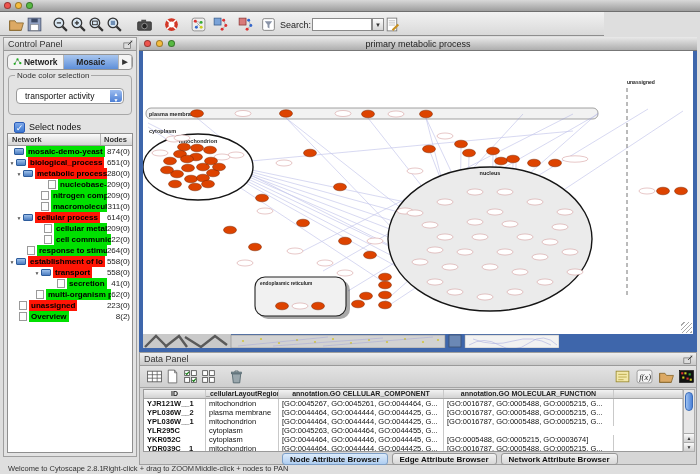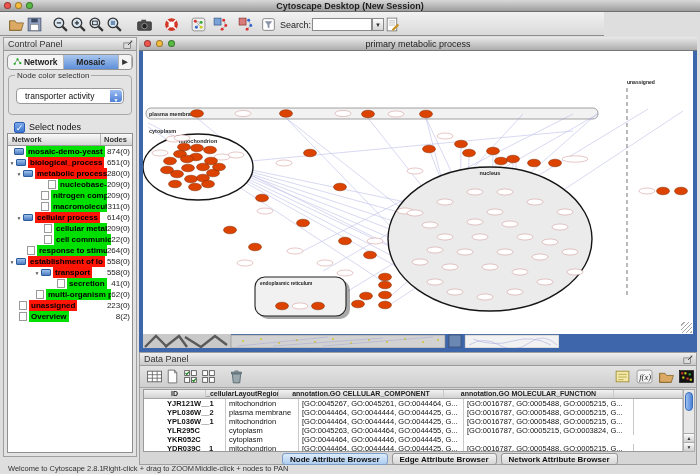--- a/index.html
+++ b/index.html
@@ -80,21 +80,21 @@
   
   .dpanel { position:absolute; left:139px; top:352px; width:558px; height:113px; background:#d6d6d6; border:1px solid #9f9f9f; }
   .dp-toolbar { position:absolute; left:0; top:13px; width:100%; height:22px; background:linear-gradient(#e3e3e3,#cfcfcf); border-bottom:1px solid #a5a5a5;}
   .dpi { position:absolute; top:2px; width:17px; height:17px; }
   .dpi svg{width:100%;height:100%}
   .dtable { position:absolute; left:3px; top:36px; width:541px; height:63px; background:#fff; border:1px solid #9a9a9a; font-size:7.5px; overflow:hidden; }
   .dhead { display:flex; height:9px; background:linear-gradient(#f2f2f2,#d2d2d2); border-bottom:1px solid #a5a5a5; font-size:7px; font-weight:bold; color:#222; }
   .dhead div, .drow .dcell { border-right:1px solid #c9c9c9; overflow:hidden; white-space:nowrap; }
   .dhead div { text-align:center; }
   .c0{width:62px} .c1{width:73px} .c2{width:165px} .c3{width:170px} .c4{flex:1}
-  .drow { display:flex; height:9px; line-height:9px; color:#111;margin-left:20px; }
+  .drow { display:flex; height:9px; line-height:9px; color:#111; }
   .drow .dcell { padding-left:3px; }
   .drow .c0 { font-weight:bold; }
   .dscroll { position:absolute; right:1px; top:36px; width:12px; height:63px; background:#e7e7e7; border:1px solid #adadad; }
   .dthumb { position:absolute; left:1px; top:2px; width:8px; height:19px; border-radius:4px;
     background:linear-gradient(90deg,#9dc2f2,#4c82d8); border:1px solid #3b6cb8; }
   .dsbtn { position:absolute; left:0; width:10px; height:9px; font-size:5px; text-align:center; line-height:9px; color:#333;
     background:linear-gradient(#fafafa,#d0d0d0); border-top:1px solid #aaa; }
   .dtabs { position:absolute; left:142px; top:100px; display:flex; gap:4px; }
   .dtab { height:12px; font-size:8px; font-weight:bold; color:#111; padding:0 7px; line-height:11px;
     border:1px solid #979797; border-radius:3px; background:linear-gradient(#f3f3f3,#d7d7d7); }
@@ -104,21 +104,20 @@
   .statusbar { position:absolute; left:0; top:457px; width:700px; height:17px; font-size:7.5px; color:#333; }
   .statusbar span { position:absolute; top:7px; }
 </style>
 </head>
 <body>
 
 <div class="titlebar">
   <span class="tl red"></span>
   <span class="tl yel"></span>
   <span class="tl grn"></span>
-  <span class="ttext">Cytoscape Desktop (New Session)</span>
 </div>
 
 <div class="toolbar">
   <span class="tbi" style="left:8px"><svg viewBox="0 0 16 16">
         <path d="M1.5 4.5h5l1.5 2h6.5l-2 7h-11z" fill="#dca964" stroke="#8a6a30" stroke-width=".8"></path>
         <path d="M1.5 4.5v9h11" fill="none" stroke="#8a6a30" stroke-width=".8"></path>
       </svg></span>
   <span class="tbi" style="left:26px"><svg viewBox="0 0 16 16">
         <rect x="2" y="2" width="12" height="12" fill="#8f9fc0" stroke="#4a5570" stroke-width=".8"></rect>
         <rect x="5" y="2.5" width="6" height="3.5" fill="#3d4a66"></rect>
@@ -667,27 +666,27 @@
           <div class="dcell c0">YPL036W__1</div>
           <div class="dcell c1">mitochondrion</div>
           <div class="dcell c2">[GO:0044464, GO:0044444, GO:0044425, G...</div>
           <div class="dcell c3">[GO:0016787, GO:0005488, GO:0005215, G...</div>
           <div class="dcell c4"></div>
         </div>
         <div class="drow">
           <div class="dcell c0">YLR295C</div>
           <div class="dcell c1">cytoplasm</div>
           <div class="dcell c2">[GO:0045263, GO:0044464, GO:0044455, G...</div>
-          <div class="dcell c3">[GO:0016787, GO:0005215, GO:0003824, G...</div>
           <div class="dcell c4"></div>
         </div>
         <div class="drow">
           <div class="dcell c0">YKR052C</div>
           <div class="dcell c1">cytoplasm</div>
           <div class="dcell c2">[GO:0044464, GO:0044446, GO:0044445, G...</div>
+          <div class="dcell c3">[GO:0005488, GO:0005215, GO:0003674]</div>
           <div class="dcell c4"></div>
         </div>
         <div class="drow">
           <div class="dcell c0">YDR039C__1</div>
           <div class="dcell c1">mitochondrion</div>
           <div class="dcell c2">[GO:0044464, GO:0044444, GO:0044425, G...</div>
           <div class="dcell c3">[GO:0016787, GO:0005488, GO:0005215, G...</div>
           <div class="dcell c4"></div>
         </div>
       </div>

